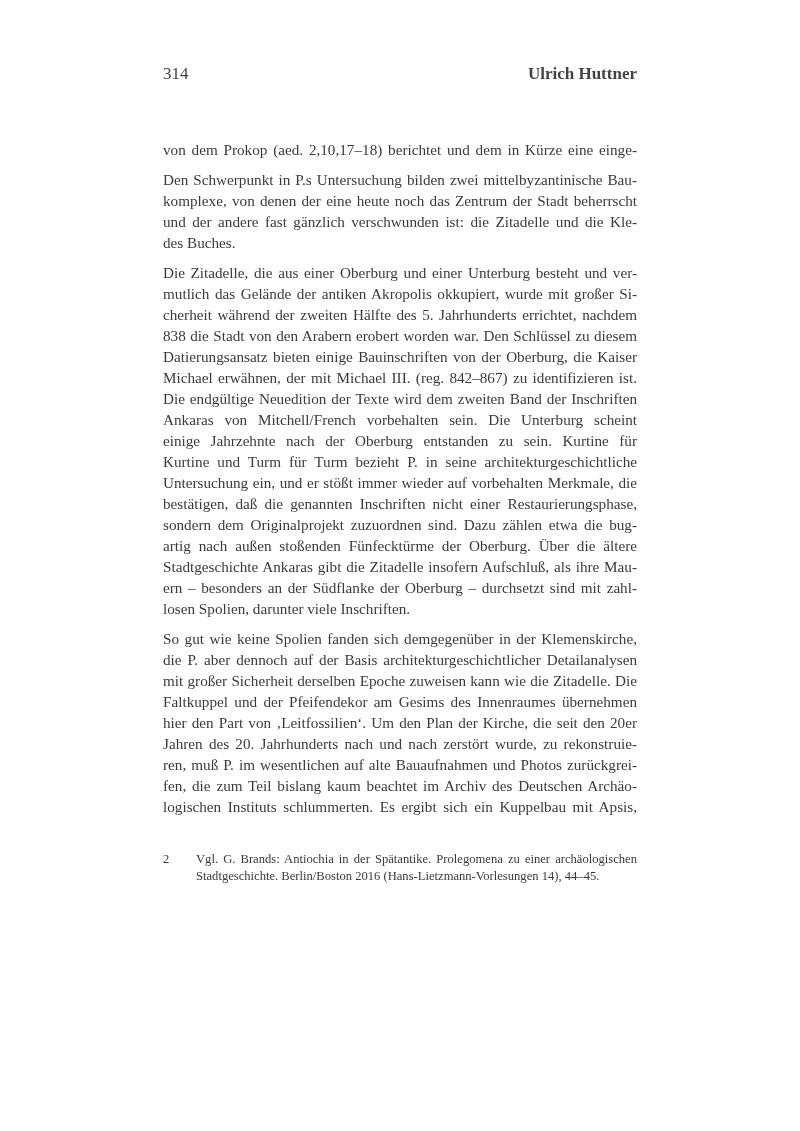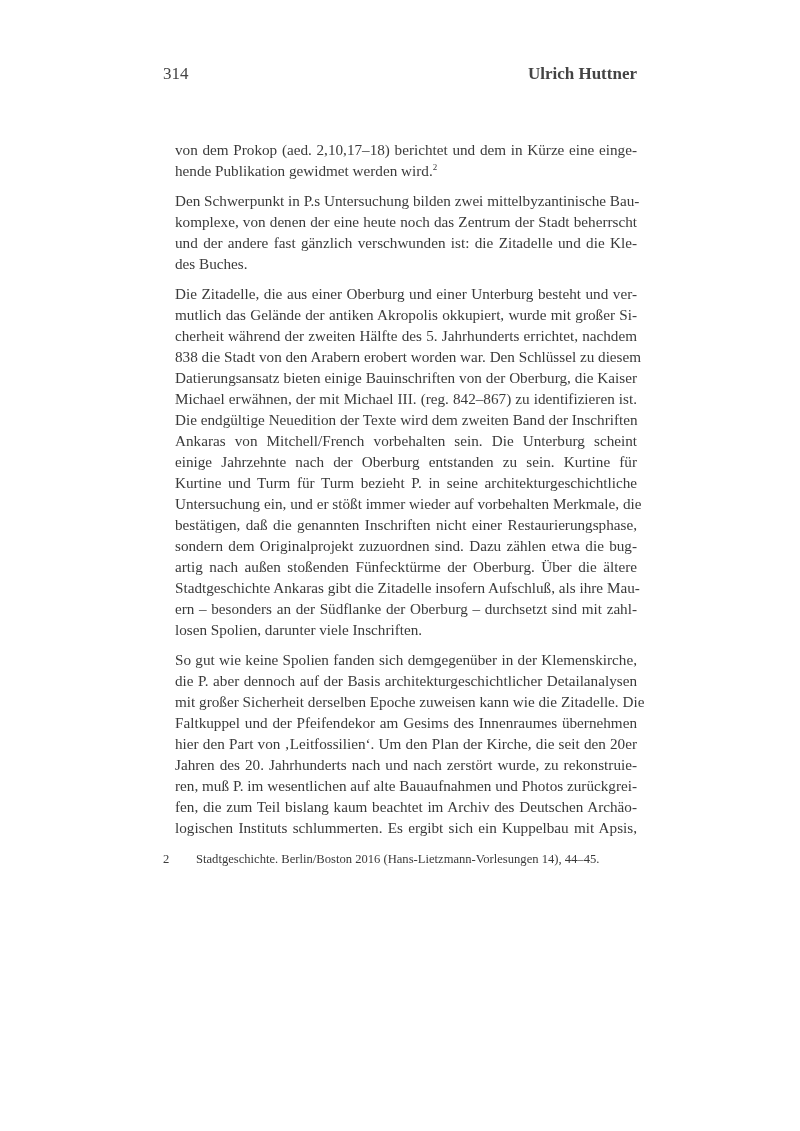--- a/index.html
+++ b/index.html
@@ -42,21 +42,21 @@
       top: 0;
       font-weight: bold;
     }
     .body-text {
       position: absolute;
       left: 163px;
       top: 139px;
       width: 474px;
     }
     .para {
-      margin: 0 0 9px 12px;
+      margin: 0 0 9px 0;
       font-size: 15.2px;
       line-height: 21px;
       text-align: justify;
       hyphens: manual;
       color: #3a3a3a;
     }
     .line {
       display: block;
       text-align: justify;
       text-align-last: justify;
@@ -97,21 +97,20 @@
 
   <div class="running-head">
     <span class="page-number">314</span>
     <span class="author">Ulrich Huttner</span>
   </div>
 
   <div class="body-text">
 
     <p class="para">
       <span class="line">von dem Prokop (aed. 2,10,17–18) berichtet und dem in Kürze eine einge-</span>
-      <span class="line last"><span>hende Publikation gewidmet werden wird.</span><sup>2</sup></span>
     </p>
 
     <p class="para">
       <span class="line">Den Schwerpunkt in P.s Untersuchung bilden zwei mittelbyzantinische Bau-</span>
       <span class="line">komplexe, von denen der eine heute noch das Zentrum der Stadt beherrscht</span>
       <span class="line">und der andere fast gänzlich verschwunden ist: die Zitadelle und die Kle-</span>
       <span class="line last">des Buches.</span>
     </p>
 
     <p class="para">
@@ -144,18 +143,19 @@
       <span class="line">ren, muß P. im wesentlichen auf alte Bauaufnahmen und Photos zurückgrei-</span>
       <span class="line">fen, die zum Teil bislang kaum beachtet im Archiv des Deutschen Archäo-</span>
       <span class="line">logischen Instituts schlummerten. Es ergibt sich ein Kuppelbau mit Apsis,</span>
     </p>
   </div>
 
   <div class="footnotes">
     <div class="footnote">
       <span class="fn-num">2</span>
       <span class="fn-text">
+        <span class="line">Vgl. G. Brands: Antiochia in der Spätantike. Prolegomena zu einer archäologischen</span>
         <span class="line last">Stadtgeschichte. Berlin/Boston 2016 (Hans-Lietzmann-Vorlesungen 14), 44–45.</span>
       </span>
     </div>
   </div>
 
 </div>
 
 </body></html>

